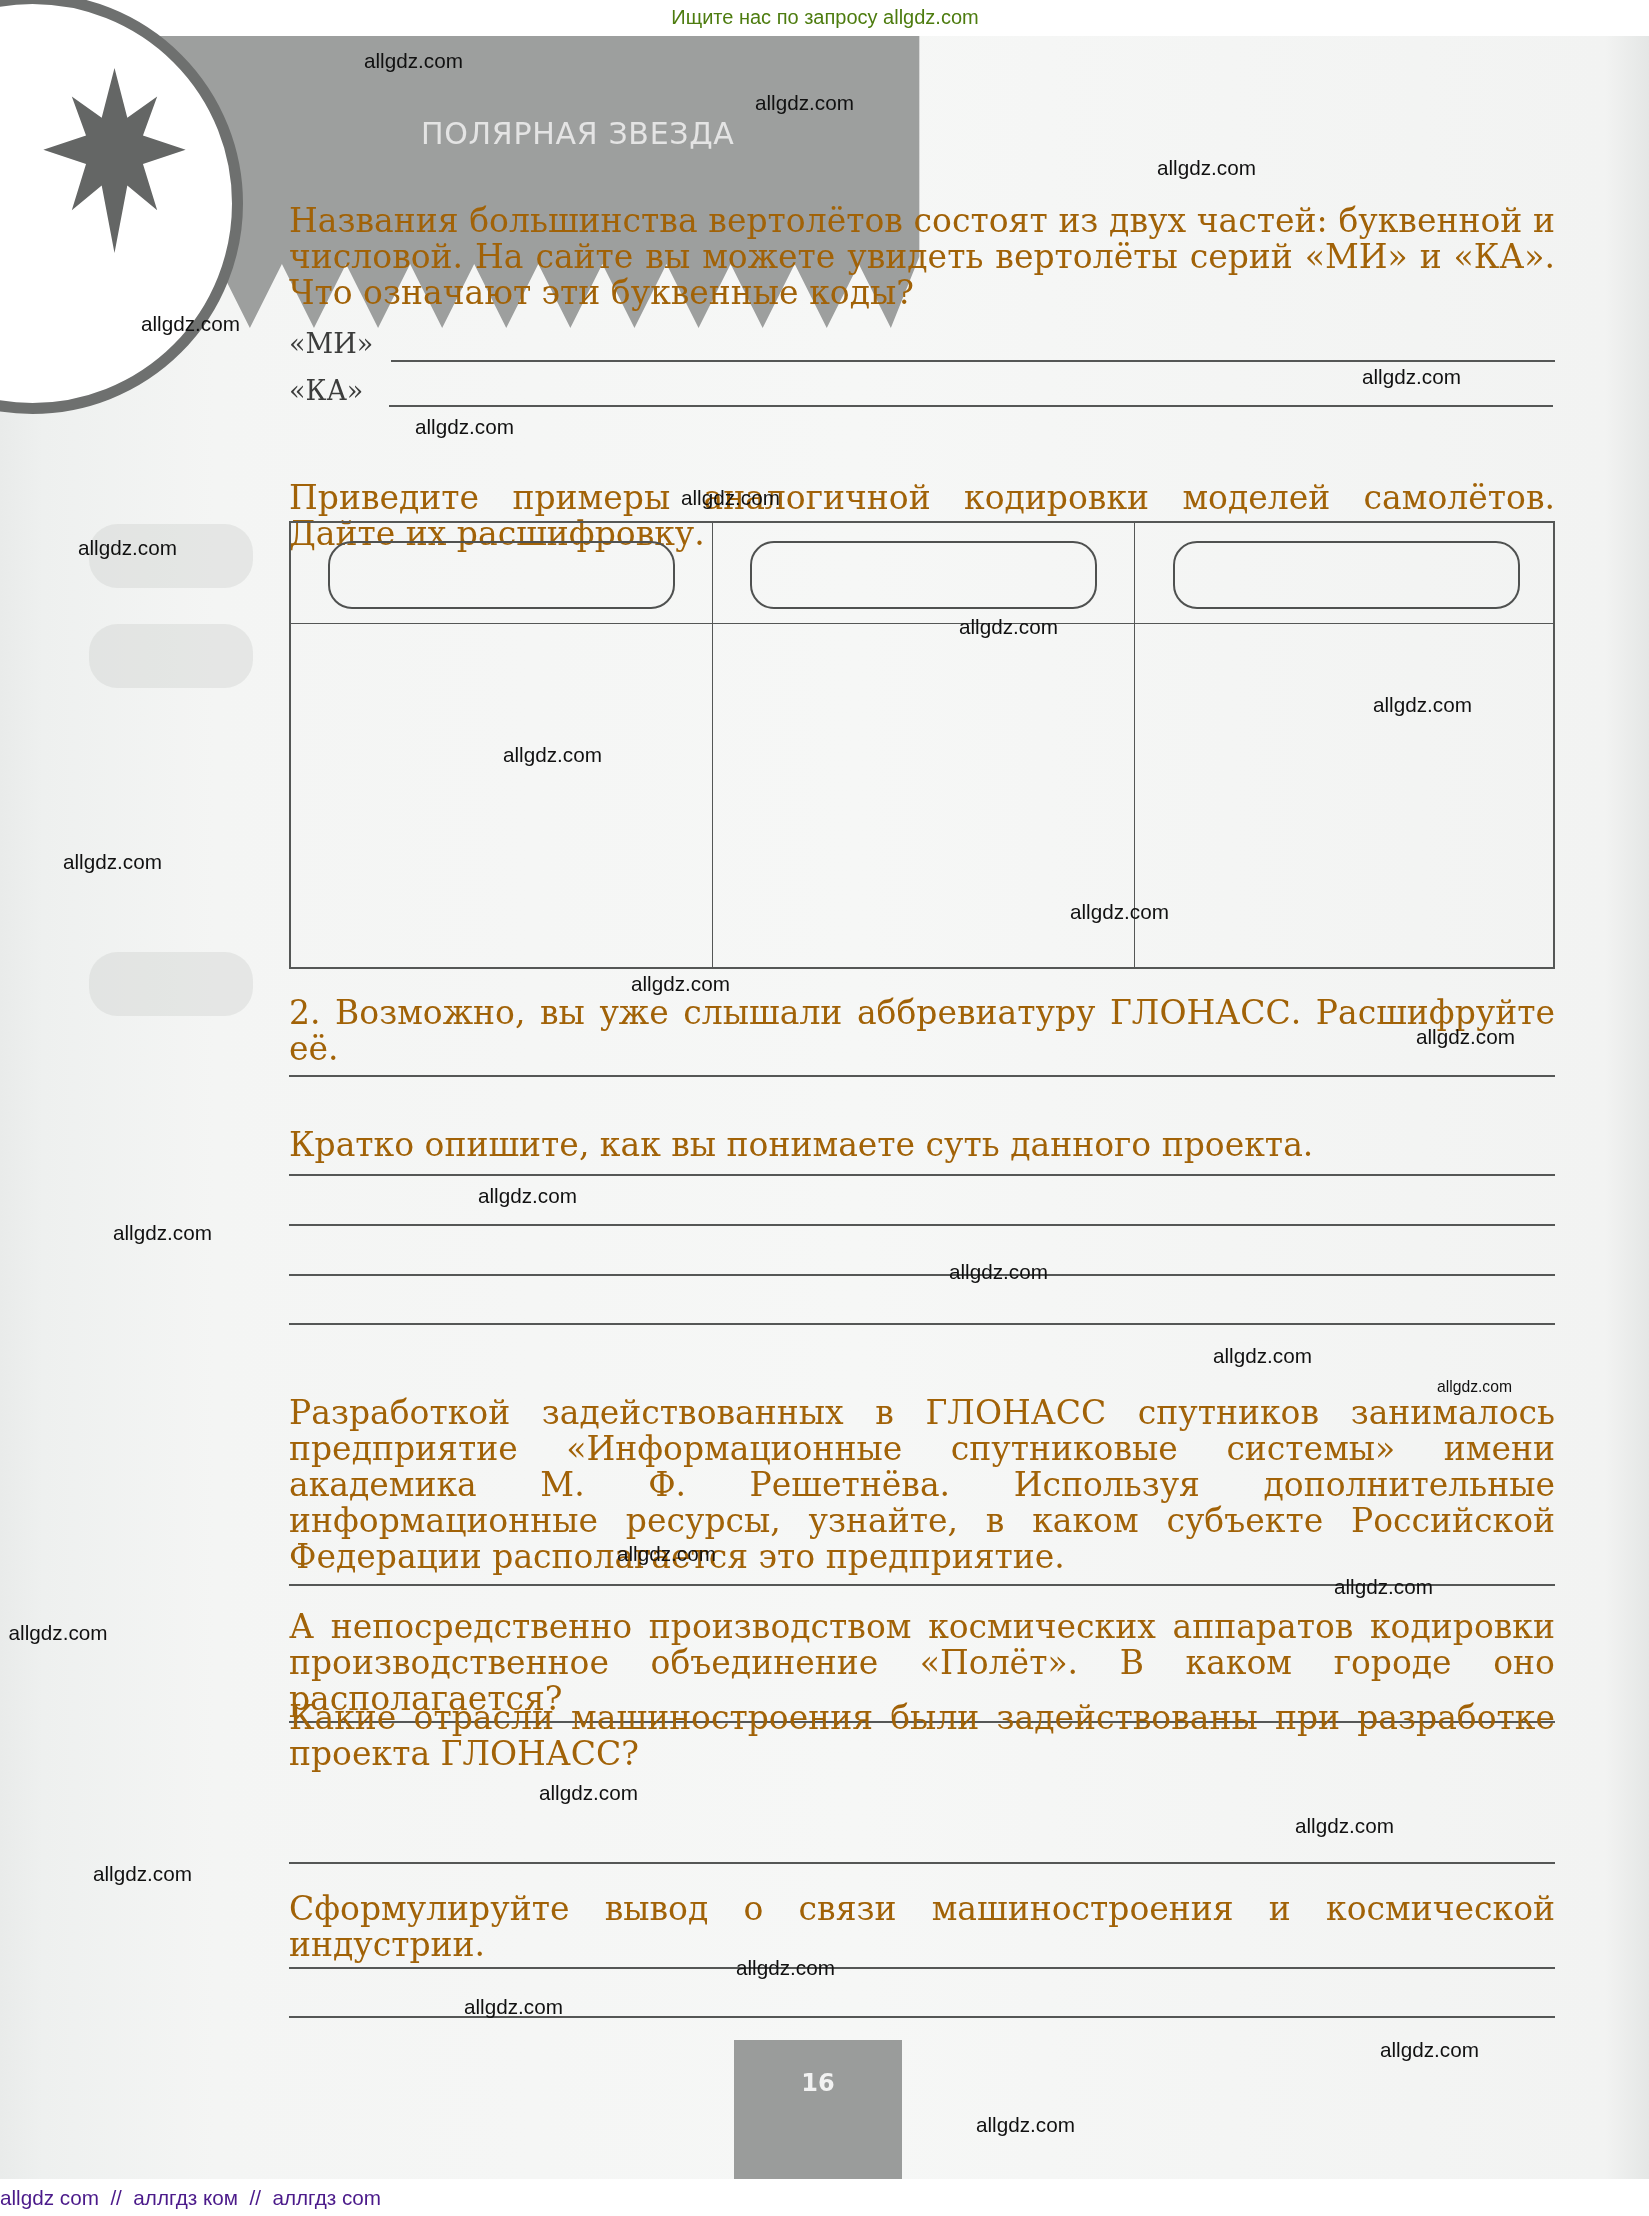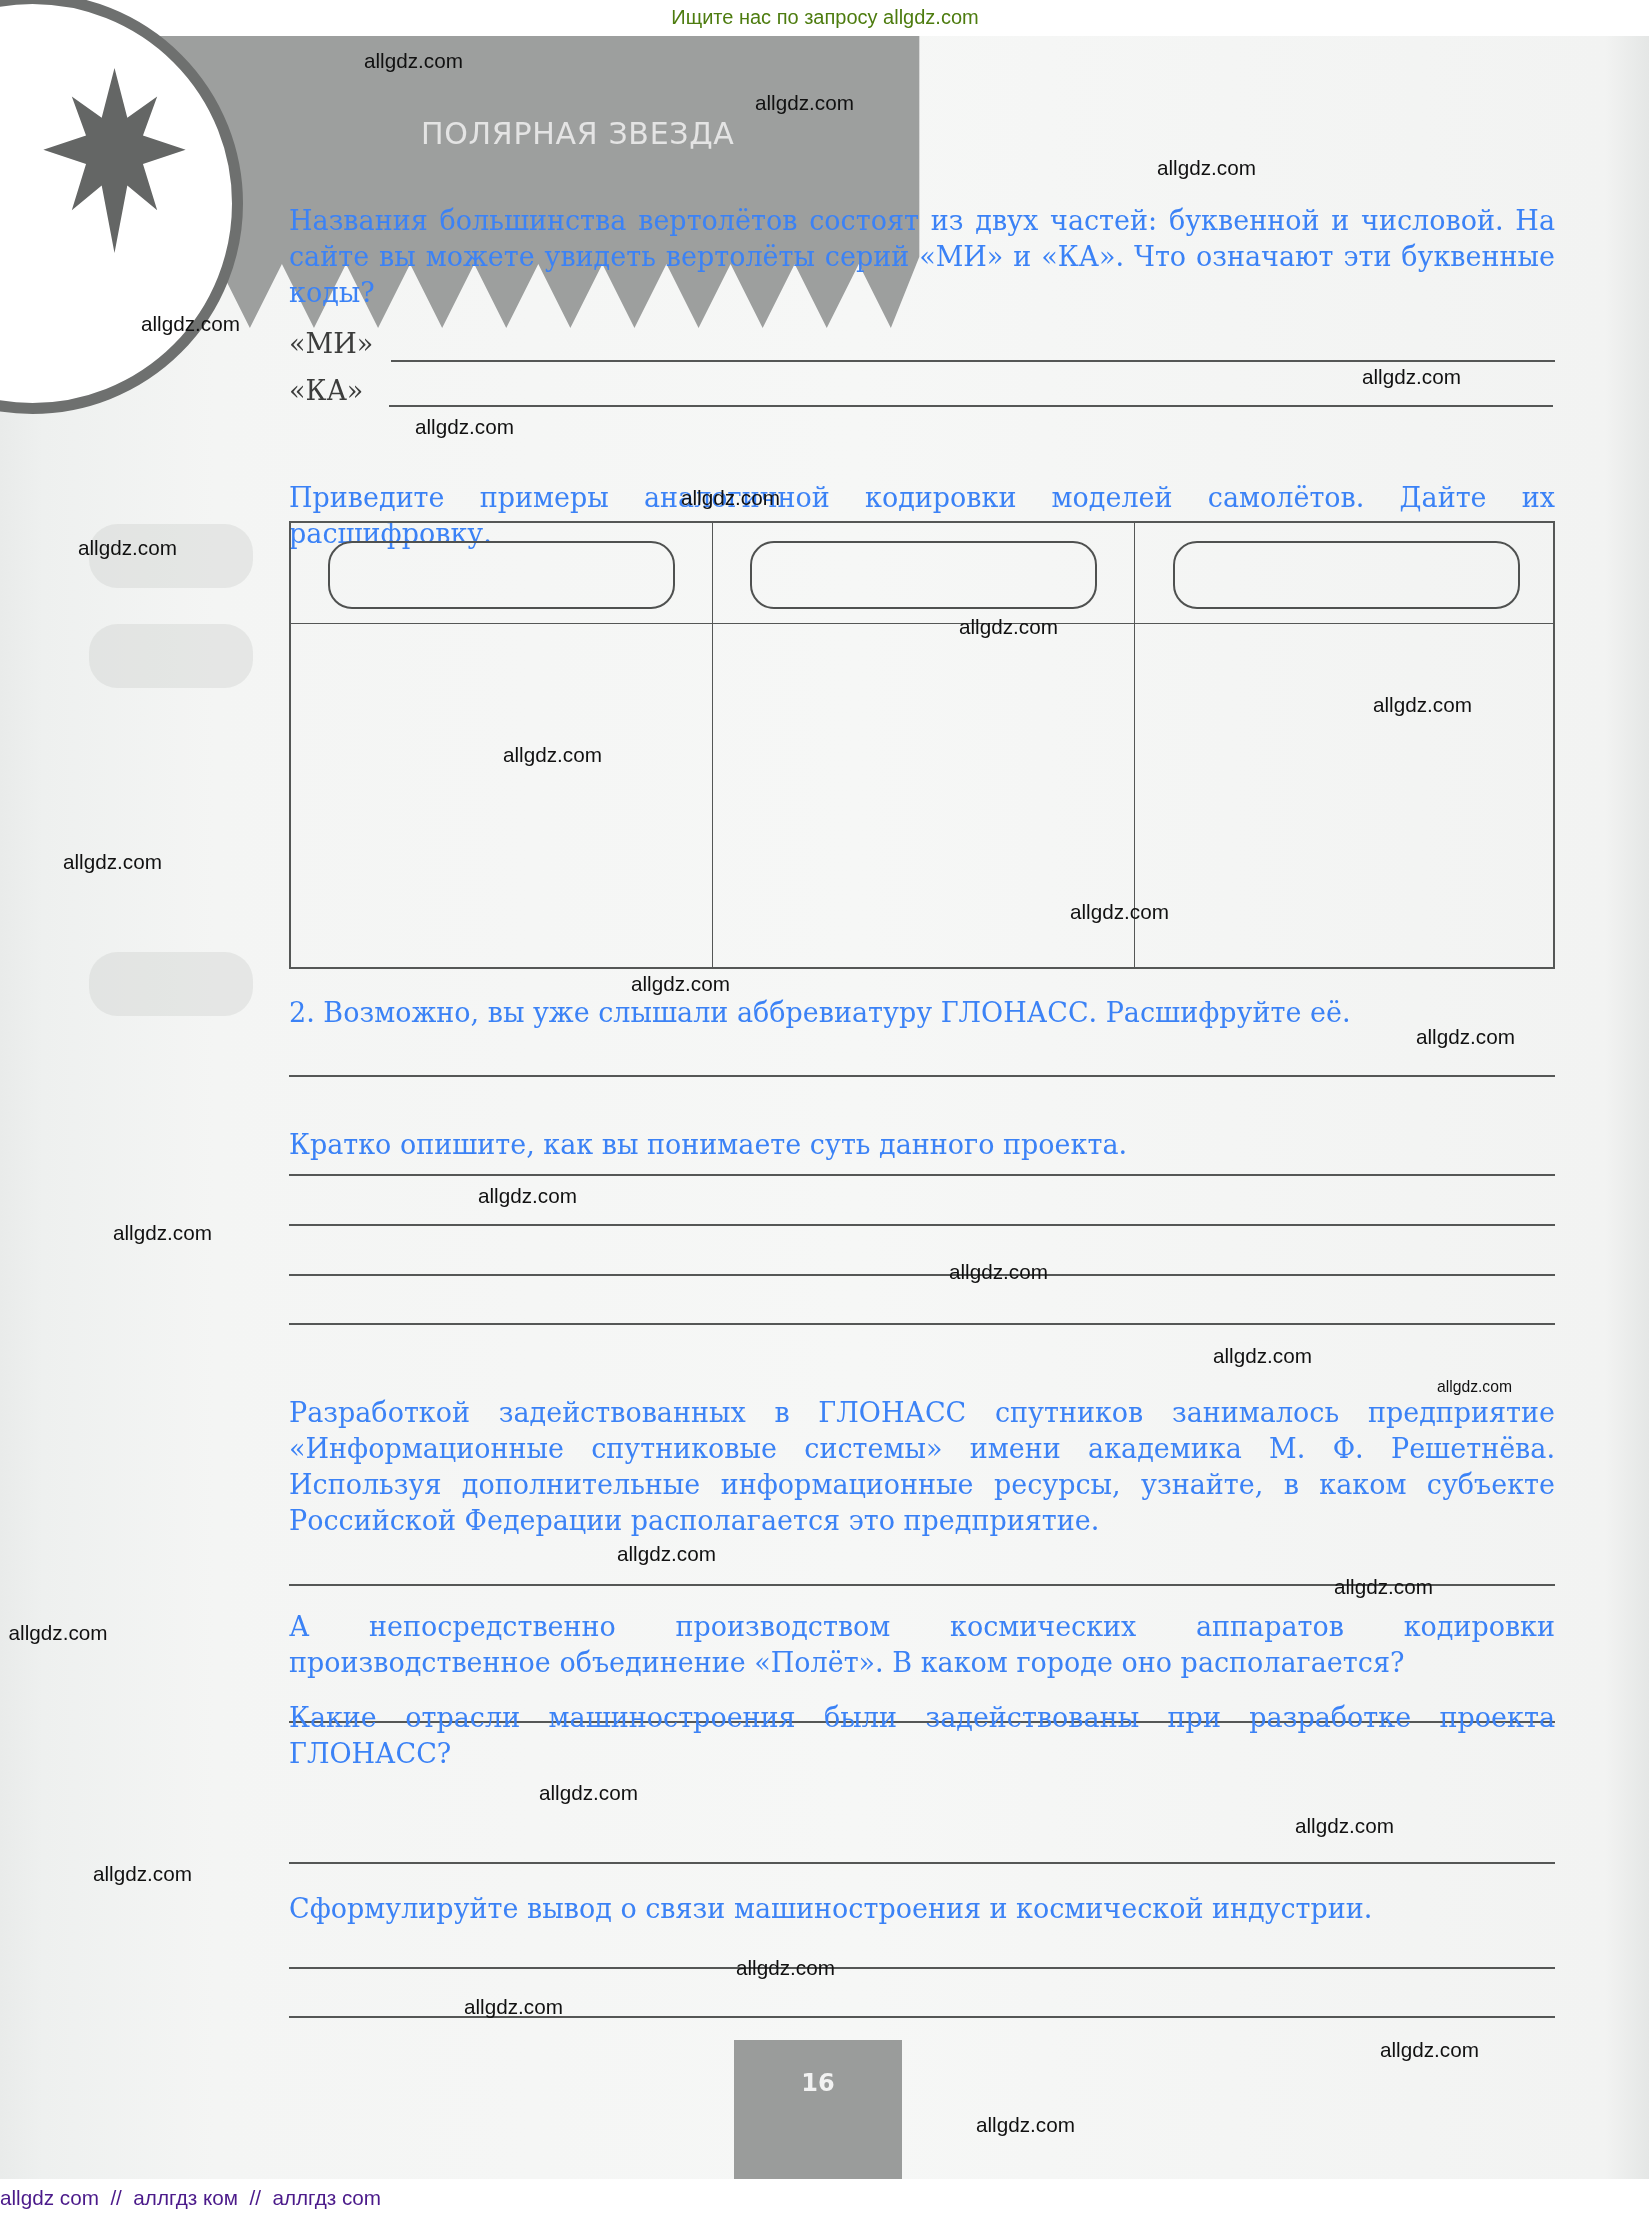--- a/index.html
+++ b/index.html
@@ -29,21 +29,21 @@
   }
   .star {
     position: absolute; left: 36px; top: 57px; width: 143px; height: 185px;
   }
   .header-title {
     position: absolute; left: 300px; top: 80px; font-family: "DejaVu Sans", sans-serif;
     font-size: 30px; letter-spacing: 0.7px; color: #e4e4e4; font-weight: normal;
   }
   .body-text {
     position: absolute; left: 289px; width: 1266px;
-    font-size: 27px; line-height: 36px; color: #3b82f6; text-align: justify;
+    font-size: 33px; line-height: 36px; color: #a16207; text-align: justify;
   }
   .rule { position: absolute; height: 2.1px; background: #555756; }
   .label-inline { position: absolute; font-size: 27px; color: #3c3d3c; }
   .table {
     position: absolute; left: 289px; top: 521px; width: 1266px; height: 448px;
     border: 2.1px solid #555756; box-sizing: border-box;
   }
   .table .col-line { position: absolute; top: 0; bottom: 0; width: 1.4px; background: #555756; }
   .table .row-line { position: absolute; left: 0; right: 0; height: 1.4px; background: #555756; top: 100px; }
   .pill {

